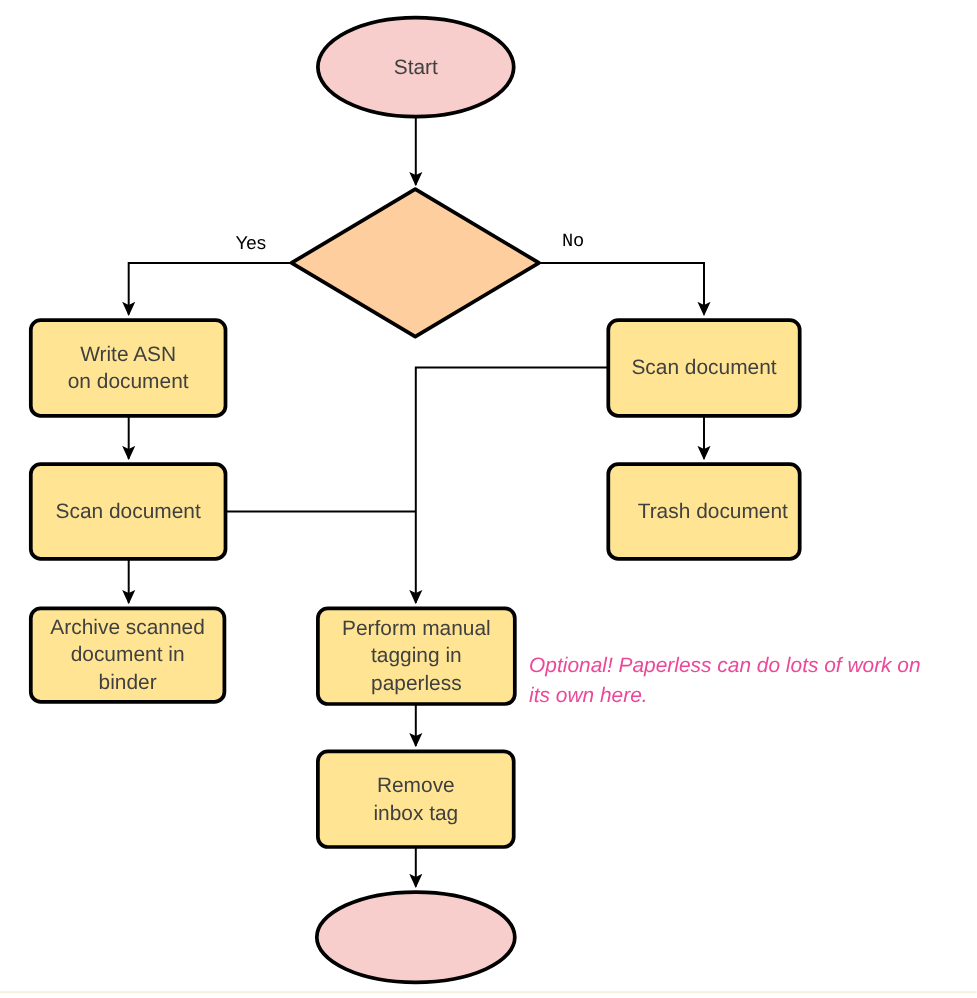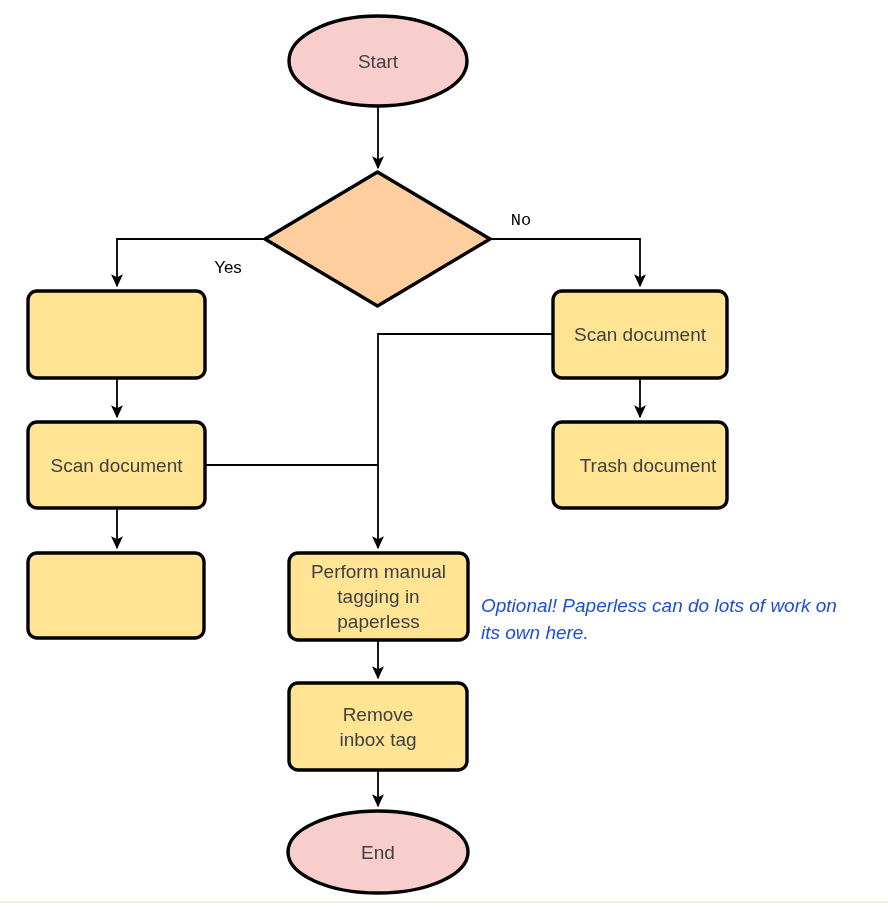--- a/index.html
+++ b/index.html
@@ -41,21 +41,21 @@
     pointer-events: none;
   }
   .annotation {
     position: absolute;
     left: 481px;
     top: 592px;
     width: 402px;
     font-size: 19px;
     line-height: 27px;
     font-style: italic;
-    color: #1d4ed8;
+    color: #ec4899;
     white-space: pre-line;
     text-align: left;
     pointer-events: none;
   }
   .bottom-divider {
     position: absolute;
     left: 0;
     top: 901px;
     width: 888px;
     height: 2px;
@@ -97,39 +97,43 @@
       <rect x="553" y="422" width="174" height="86" rx="9" fill="#ffe593"></rect>
       <rect x="289" y="553" width="179" height="87" rx="9" fill="#ffe593"></rect>
       <rect x="289" y="683" width="178" height="87" rx="9" fill="#ffe593"></rect>
       <ellipse cx="378" cy="852" rx="90" ry="41" fill="#f8cecc"></ellipse>
     </g>
   </svg>
 
   <div class="node-label" style="left:289px; top:16px; width:178px; height:90px;">Start</div>
 
 
-  <div class="edge-label" style="left:204px; top:210px; width:48px;margin-top:47px;">Yes</div>
+  <div class="edge-label" style="left:204px; top:210px; width:48px;">Yes</div>
 
   <div class="edge-label" style="left:497px; top:210px; width:48px;font-family:Liberation Mono, monospace;">No</div>
 
+  <div class="node-label" style="left:28px; top:291px; width:177px; height:87px;">Write ASN
+on document</div>
 
   <div class="node-label" style="left:28px; top:422px; width:177px; height:86px;">Scan document</div>
 
+  <div class="node-label" style="left:28px; top:553px; width:176px; height:85px;">Archive scanned
+document in
+binder</div>
 
   <div class="node-label" style="left:553px; top:291px; width:174px; height:87px;">Scan document</div>
 
   <div class="node-label" style="left:553px; top:422px; width:190px; height:86px;">Trash document</div>
 
   <div class="node-label" style="left:289px; top:683px; width:178px; height:87px;">Remove
 inbox tag</div>
 
   <div class="node-label" style="left:289px; top:553px; width:179px; height:87px;">Perform manual
 tagging in
 paperless</div>
 
-  <div class="node-label" style="left:288px; top:811px; width:180px; height:82px;">End</div>
 
   <div class="annotation">Optional! Paperless can do lots of work on
 its own here.</div>
 
   <div class="bottom-divider"></div>
 
 </div>
 
 </body></html>

